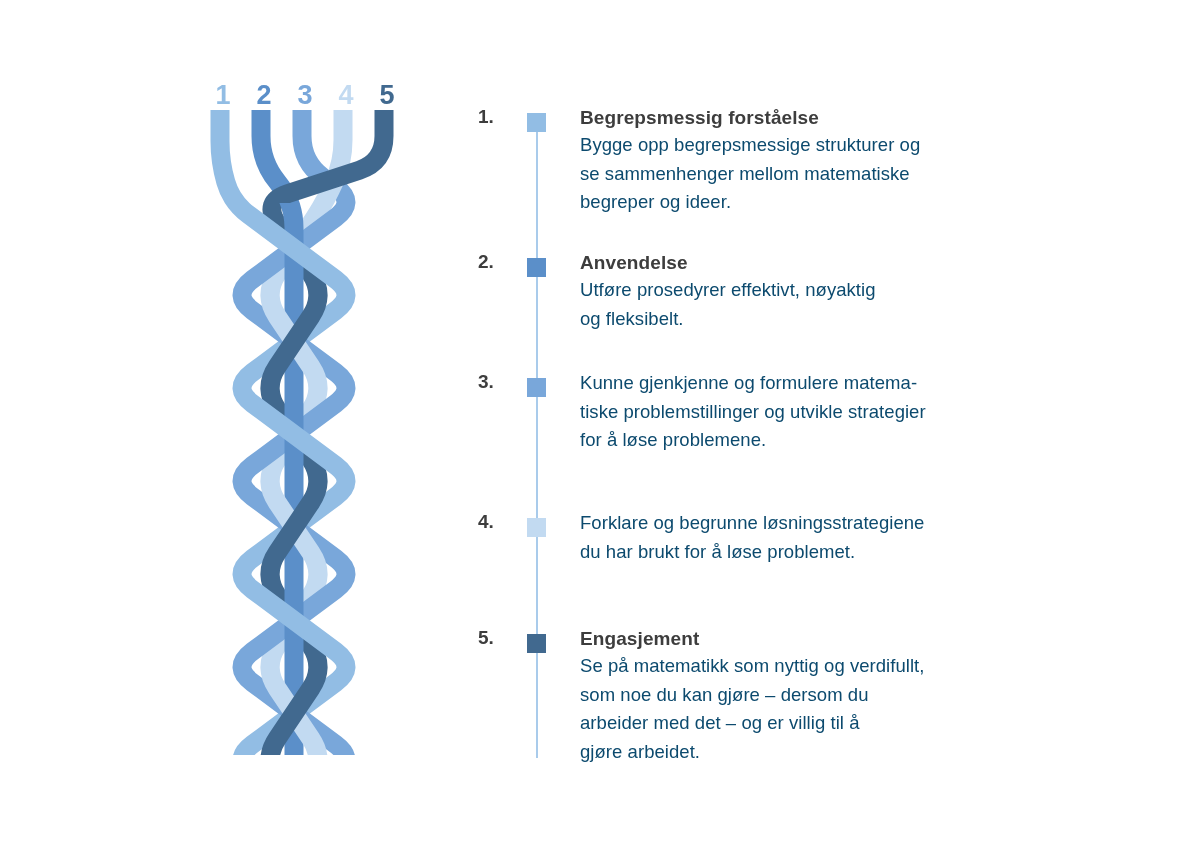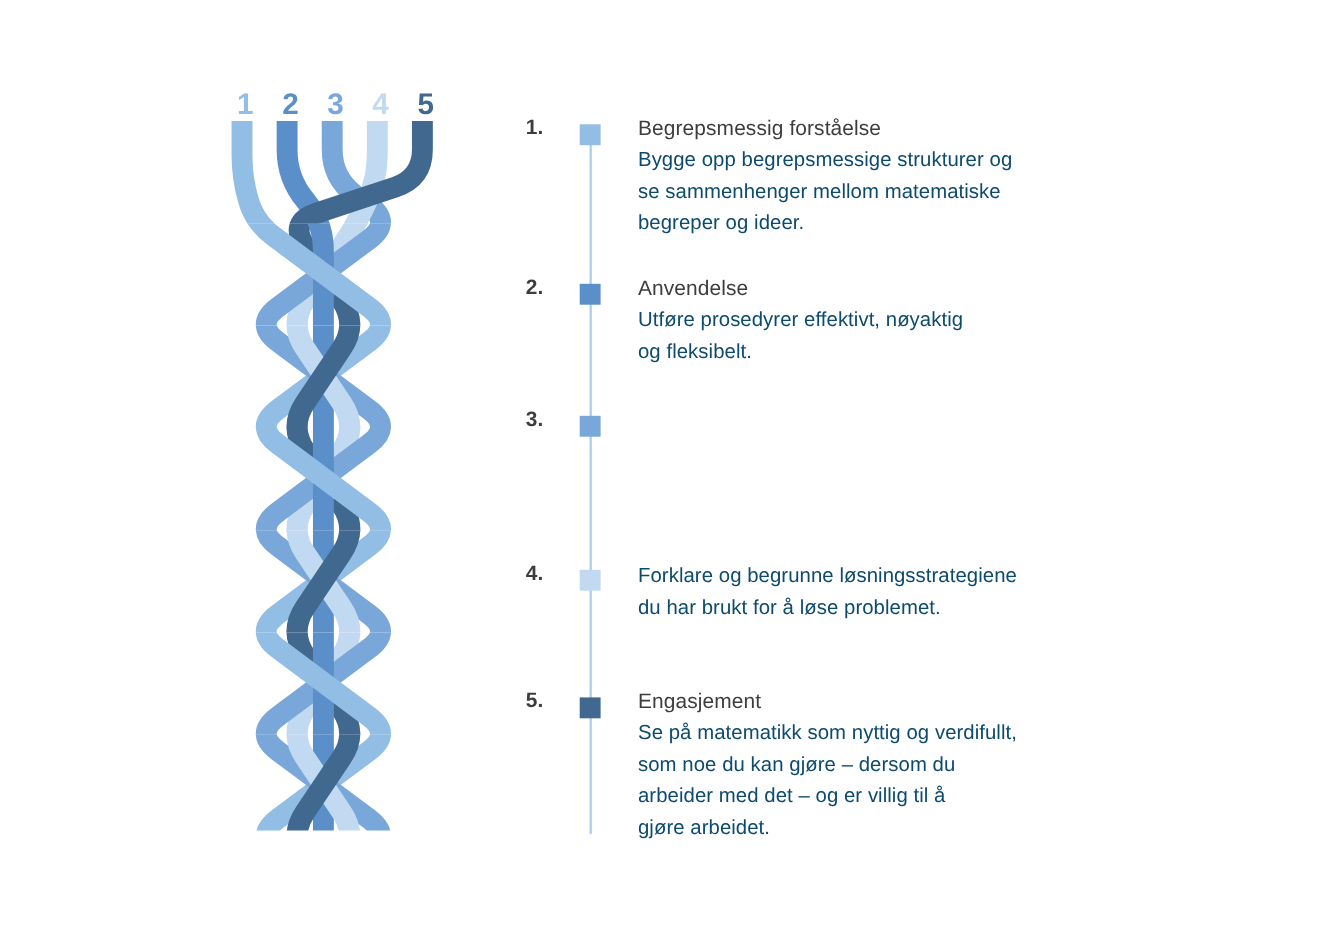--- a/index.html
+++ b/index.html
@@ -32,21 +32,21 @@
     position:absolute;left:8px;top:0;
     font-size:19px;font-weight:bold;color:#3d3d3d;
     line-height:26px;
   }
   .legend-swatch{
     position:absolute;left:57px;top:9px;
     width:19px;height:19px;
   }
   .legend-body{margin-left:110px;}
   .legend-title{
-    font-size:19px;font-weight:normal;color:#3d3d3d;
+    font-size:19px;font-weight:bold;color:#3d3d3d;
     line-height:27px;margin:0;letter-spacing:0.1px;
   }
   .legend-desc{
     font-size:18.5px;color:#0c4a6e;
     line-height:28.5px;margin:0;white-space:pre-line;
     letter-spacing:0.05px;
   }
   #legend-line{
     position:absolute;left:535.5px;top:120px;
     width:2px;height:638px;background:#a9cbeb;
@@ -176,20 +176,23 @@
         <div class="legend-body">
           <div class="legend-title">Anvendelse</div>
           <div class="legend-desc">Utføre prosedyrer effektivt, nøyaktig
 og fleksibelt.</div>
         </div>
       </div>
       <div class="legend-item" style="position: absolute; left: 0px; top: 265px; width: 620px;">
         <span class="legend-index">3.</span>
         <span class="legend-swatch" style="background: rgb(121, 167, 218);"></span>
         <div class="legend-body">
+          <div class="legend-desc">Kunne gjenkjenne og formulere matema-
+tiske problemstillinger og utvikle strategier
+for å løse problemene.</div>
         </div>
       </div>
       <div class="legend-item" style="position: absolute; left: 0px; top: 405px; width: 620px;">
         <span class="legend-index">4.</span>
         <span class="legend-swatch" style="background: rgb(194, 218, 241);"></span>
         <div class="legend-body">
           <div class="legend-desc">Forklare og begrunne løsningsstrategiene
 du har brukt for å løse problemet.</div>
         </div>
       </div>

